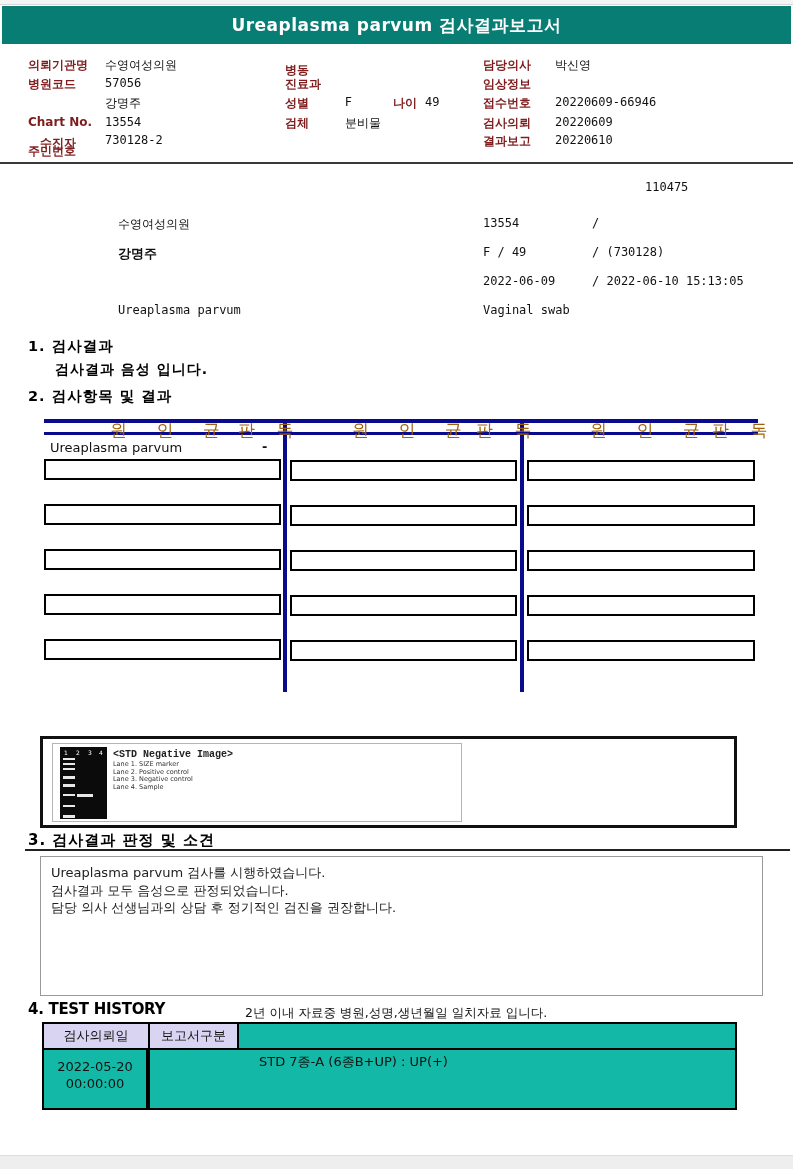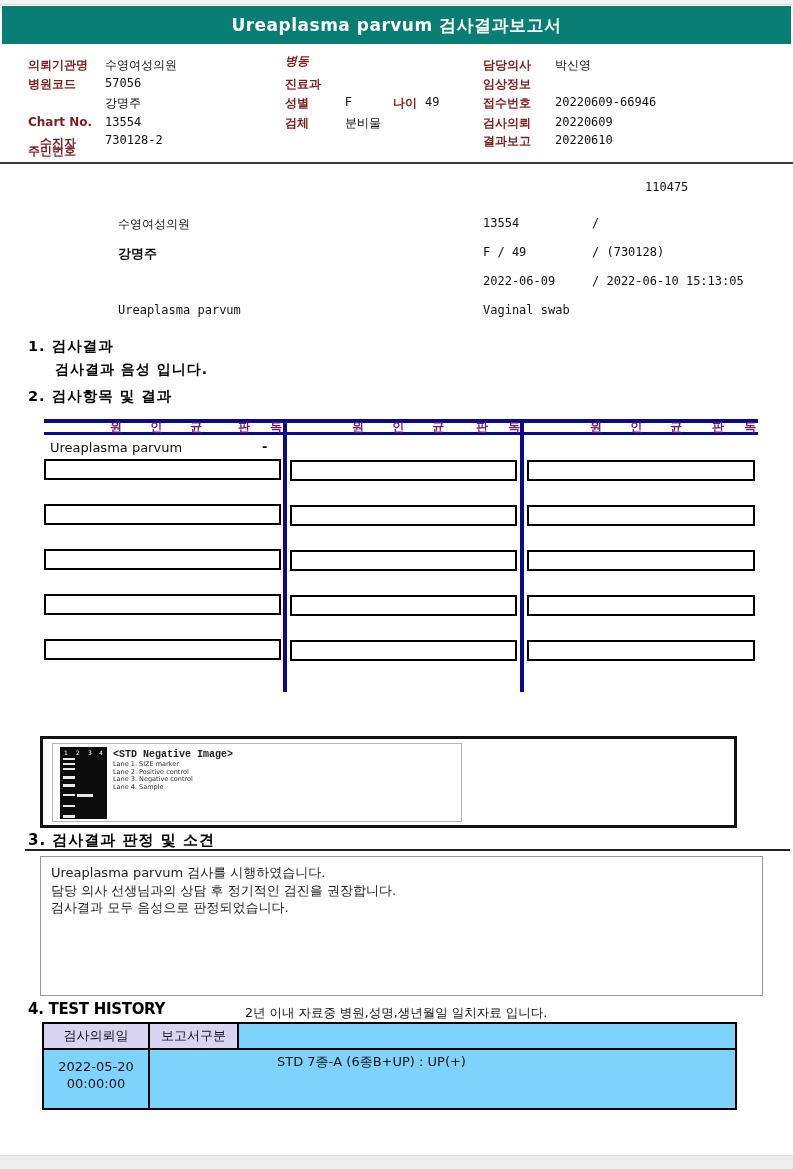--- a/index.html
+++ b/index.html
@@ -26,46 +26,46 @@
   .divider { left:0; top:162px; width:793px; height:2px; background:#3a3a3a; }
 
   
   .info-txt { font-size:12px; color:#111; white-space:nowrap; }
 
   
   .sec-head { font-weight:bold; font-size:14.5px; color:#000; letter-spacing:1px; white-space:nowrap; }
 
   
   .navy { background:#0a0a8c; }
-  .grp-head { font-size:12px; color:#701a75; white-space:nowrap;font-weight:bold; }
+  .grp-head { font-size:17px; color:#a16207; white-space:nowrap; }
   .res-box { border:2px solid #000; background:#fff; height:21px; }
   .item-name { font-size:13px; color:#111; white-space:nowrap; }
   .item-res { font-size:13px; font-weight:bold; color:#111; }
 
   
   .gel-outer { left:40px; top:736px; width:697px; height:92px; border:3px solid #111; background:#fff; }
   .gel-inner { left:52px; top:743px; width:410px; height:79px; border:1px solid #b5b5b5; background:#fff; }
   .gel-img { left:60px; top:747px; width:47px; height:72px; background:#0b0b0b; }
   .lane-no { position:absolute; color:#fff; font-size:6px; top:2px; }
   .band { position:absolute; background:#e8e8e8; }
   .gel-caption { left:113px; top:749px; font-size:10px; font-weight:bold; color:#222; white-space:nowrap;font-family:Liberation Mono, monospace; }
   .gel-legend { left:113px; top:761px; font-size:6.5px; line-height:7.6px; color:#333; white-space:nowrap; }
 
   
   .head-underline { background:#222; height:2px; }
   .comment-box { left:40px; top:856px; width:723px; height:140px; border:1px solid #999; background:#fff; }
   .comment-line { font-size:13px; color:#222; line-height:17.5px; white-space:nowrap; }
 
   
   .hist-note { font-size:12.5px; color:#111; white-space:nowrap; }
-  .hist-table { left:42px; top:1022px; width:695px; height:88px; border:2px solid #000; background:#7dd3fc; }
+  .hist-table { left:42px; top:1022px; width:695px; height:88px; border:2px solid #000; background:#14b8a6; }
   .hist-hcell { position:absolute; top:0; height:24px; background:#d8d4f2; border-right:2px solid #000;
                 display:flex; align-items:center; font-size:13px; color:#111; }
   .hist-hrow-line { position:absolute; left:0; top:24px; width:100%; height:2px; background:#000; }
-  .hist-dcell { position:absolute; top:26px; height:58px; border-right:2px solid #000000;
+  .hist-dcell { position:absolute; top:26px; height:58px; border-right:4px solid #000000;
                 font-size:13px; color:#111; }
   .center { display:flex; align-items:center; justify-content:center; }
 </style>
 </head>
 <body>
 
 <div id="page">
 
   <div class="abs strip-top"></div>
 
@@ -77,21 +77,21 @@
   <div class="abs val" style="left:105px; top:57px;">수영여성의원</div>
   <div class="abs lbl" style="left:28px; top:76px;">병원코드</div>
   <div class="abs val mono" style="left:105px; top:76px;">57056</div>
   <div class="abs lbl" style="left:40px; top:95px;margin-top:40px;">수진자</div>
   <div class="abs val" style="left:105px; top:95px;">강명주</div>
   <div class="abs lbl" style="left:28px; top:115px;">Chart No.</div>
   <div class="abs val mono" style="left:105px; top:115px;">13554</div>
   <div class="abs lbl" style="left:28px; top:143px;">주민번호</div>
   <div class="abs val mono" style="left:105px; top:133px;">730128-2</div>
 
-  <div class="abs lbl" style="left:285px; top:53px;font-style:italic;">병동</div>
+  <div class="abs lbl" style="left:285px; top:62px;">병동</div>
   <div class="abs lbl" style="left:285px; top:76px;">진료과</div>
   <div class="abs lbl" style="left:285px; top:95px;">성별</div>
   <div class="abs val" style="left:345px; top:95px;">F</div>
   <div class="abs lbl" style="left:393px; top:95px;">나이</div>
   <div class="abs val mono" style="left:425px; top:95px;">49</div>
   <div class="abs lbl" style="left:285px; top:115px;">검체</div>
   <div class="abs val" style="left:345px; top:115px;">분비물</div>
 
   <div class="abs lbl" style="left:483px; top:57px;">담당의사</div>
   <div class="abs val" style="left:555px; top:57px;">박신영</div>
@@ -184,41 +184,41 @@
     <div>Lane 2. Positive control</div>
     <div>Lane 3. Negative control</div>
     <div>Lane 4. Sample</div>
   </div>
 
   <div class="abs sec-head" style="left:28px; top:831px; font-size:15px;">3. 검사결과 판정 및 소견</div>
   <div class="abs head-underline" style="left:25px; top:849px; width:765px;"></div>
   <div class="abs comment-box">
     <div style="padding:7px 0 0 10px;">
       <div class="comment-line">Ureaplasma parvum 검사를 시행하였습니다.</div>
+      <div class="comment-line">검사결과 모두 음성으로 판정되었습니다.</div>
       <div class="comment-line">담당 의사 선생님과의 상담 후 정기적인 검진을 권장합니다.</div>
-      <div class="comment-line">검사결과 모두 음성으로 판정되었습니다.</div>
     </div>
   </div>
 
   <div class="abs" style="left:28px; top:1000px; font-weight:bold; font-size:15px; font-family:'DejaVu Sans','Liberation Sans',sans-serif; letter-spacing:-0.3px;">4. TEST HISTORY</div>
   <div class="abs hist-note" style="left:245px; top:1005px;">2년 이내 자료중 병원,성명,생년월일 일치자료 입니다.</div>
 
   <div class="abs hist-table">
 
     <div class="hist-hcell center" style="left:0; width:106px;">
       <span>검사의뢰일</span>
     </div>
     <div class="hist-hcell center" style="left:106px; width:89px;">
       <span>보고서구분</span>
     </div>
     <div class="hist-hrow-line"></div>
 
     <div class="hist-dcell" style="left:0; width:106px; text-align:center; padding-top:8px; line-height:17px;">
       <div>2022-05-20</div>
       <div>00:00:00</div>
     </div>
-    <div class="hist-dcell" style="left:213px; width:496px; border-right:none; padding:3px 0 0 20px;">
+    <div class="hist-dcell" style="left:195px; width:496px; border-right:none; padding:3px 0 0 20px;">
       <div>STD 7종-A (6종B+UP) : UP(+)</div>
     </div>
   </div>
 
   <div class="abs strip-bottom"></div>
 </div>
 
 </body></html>

